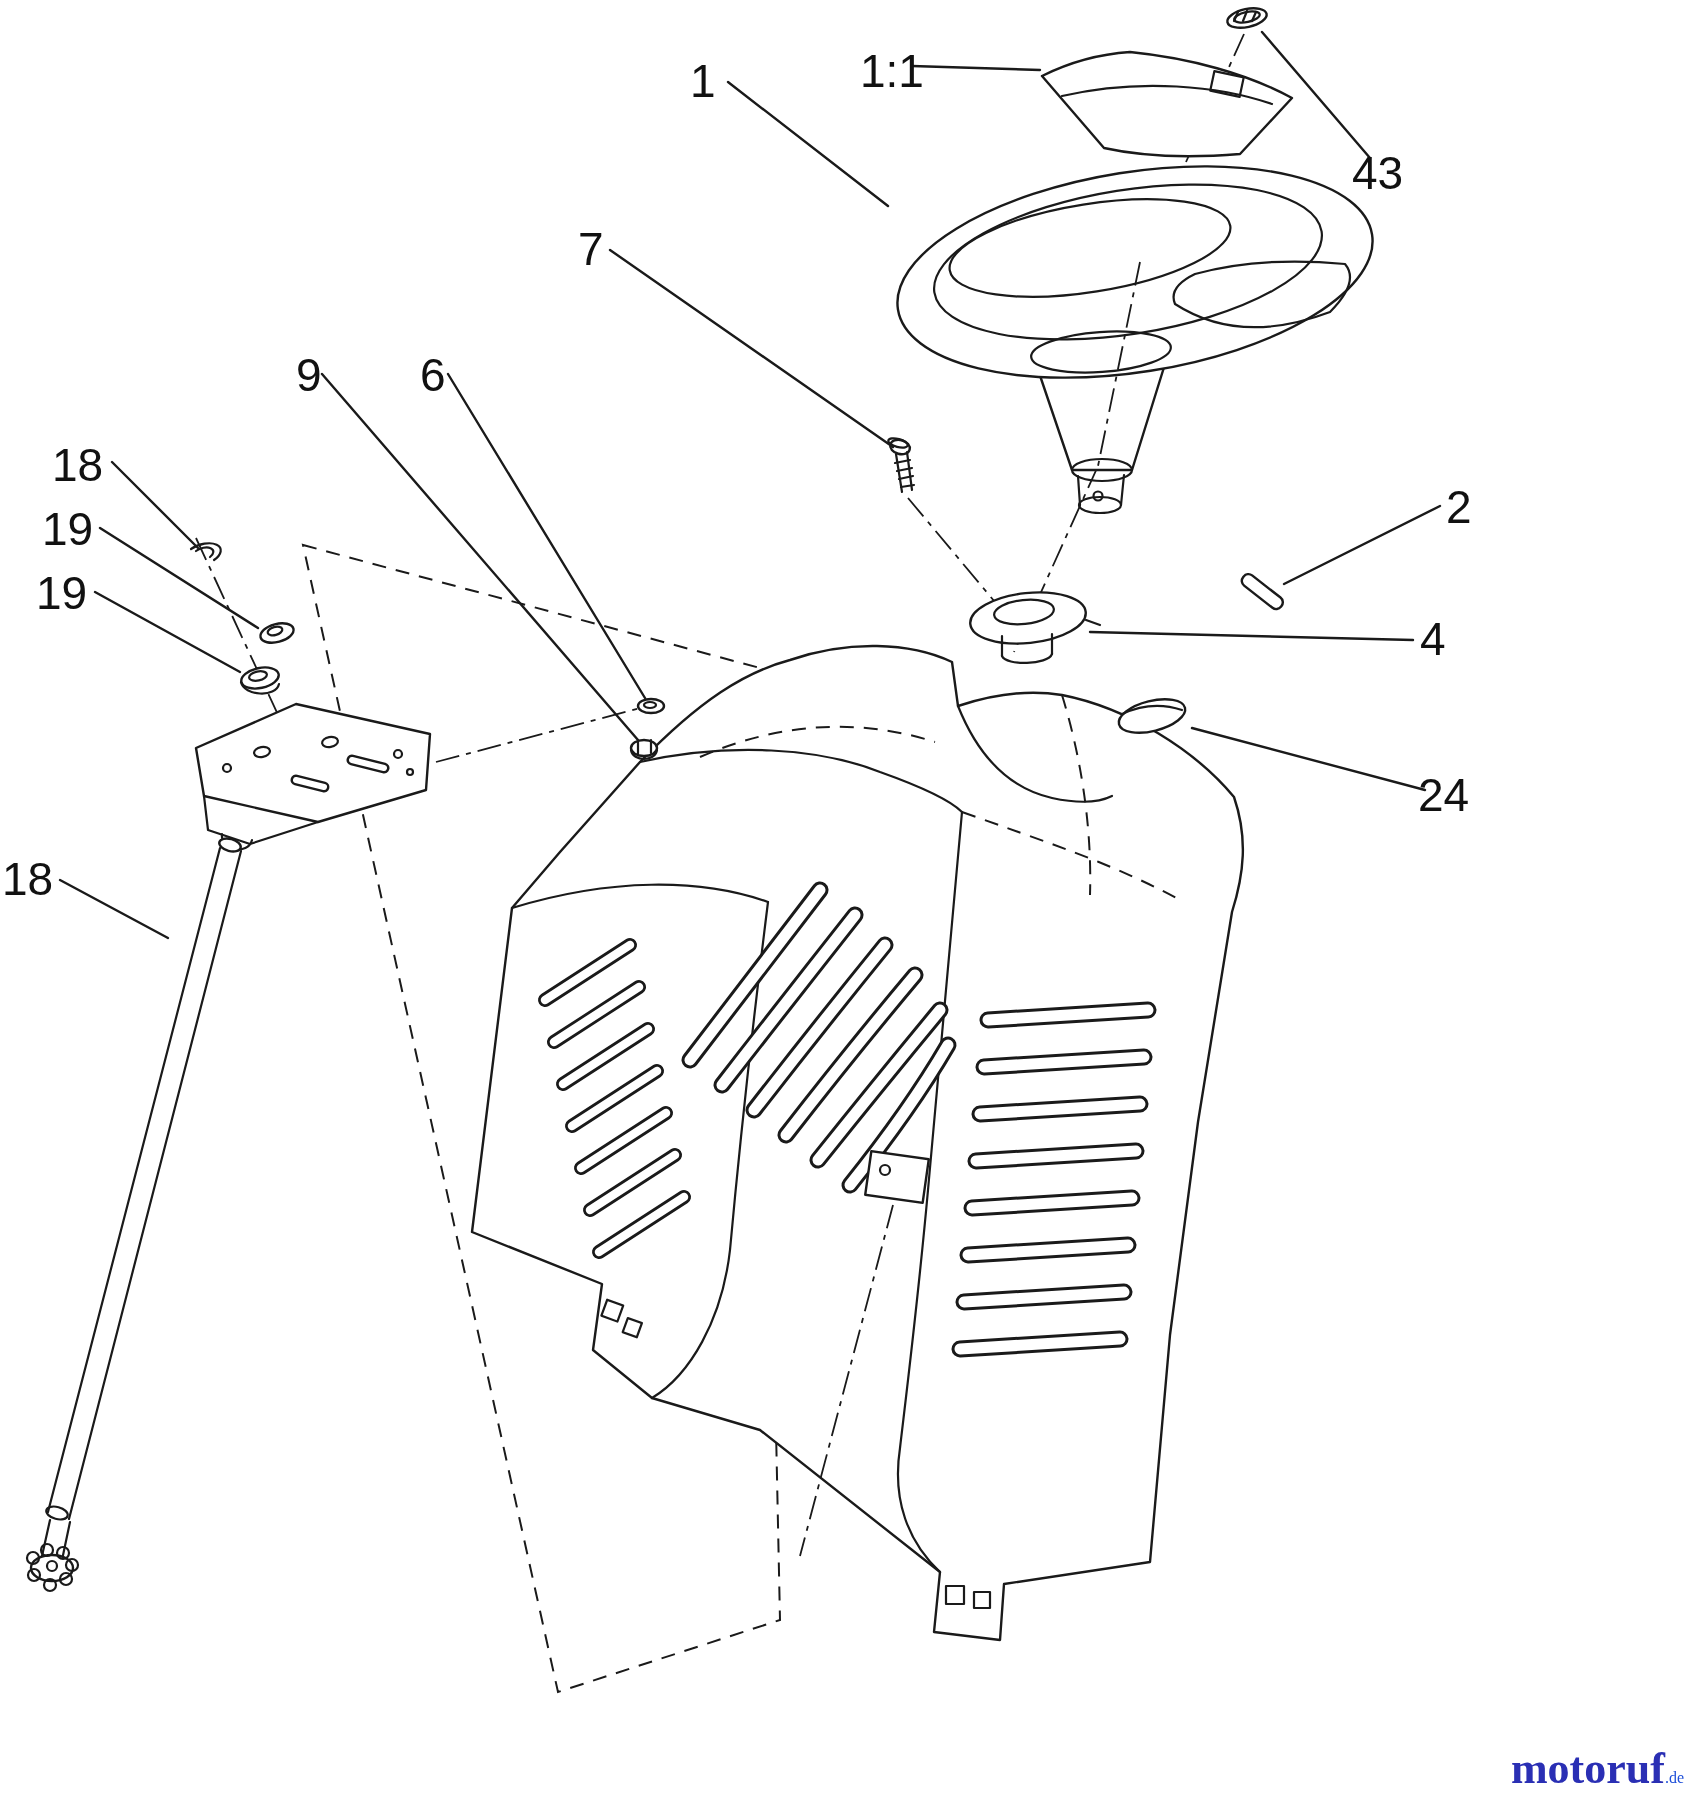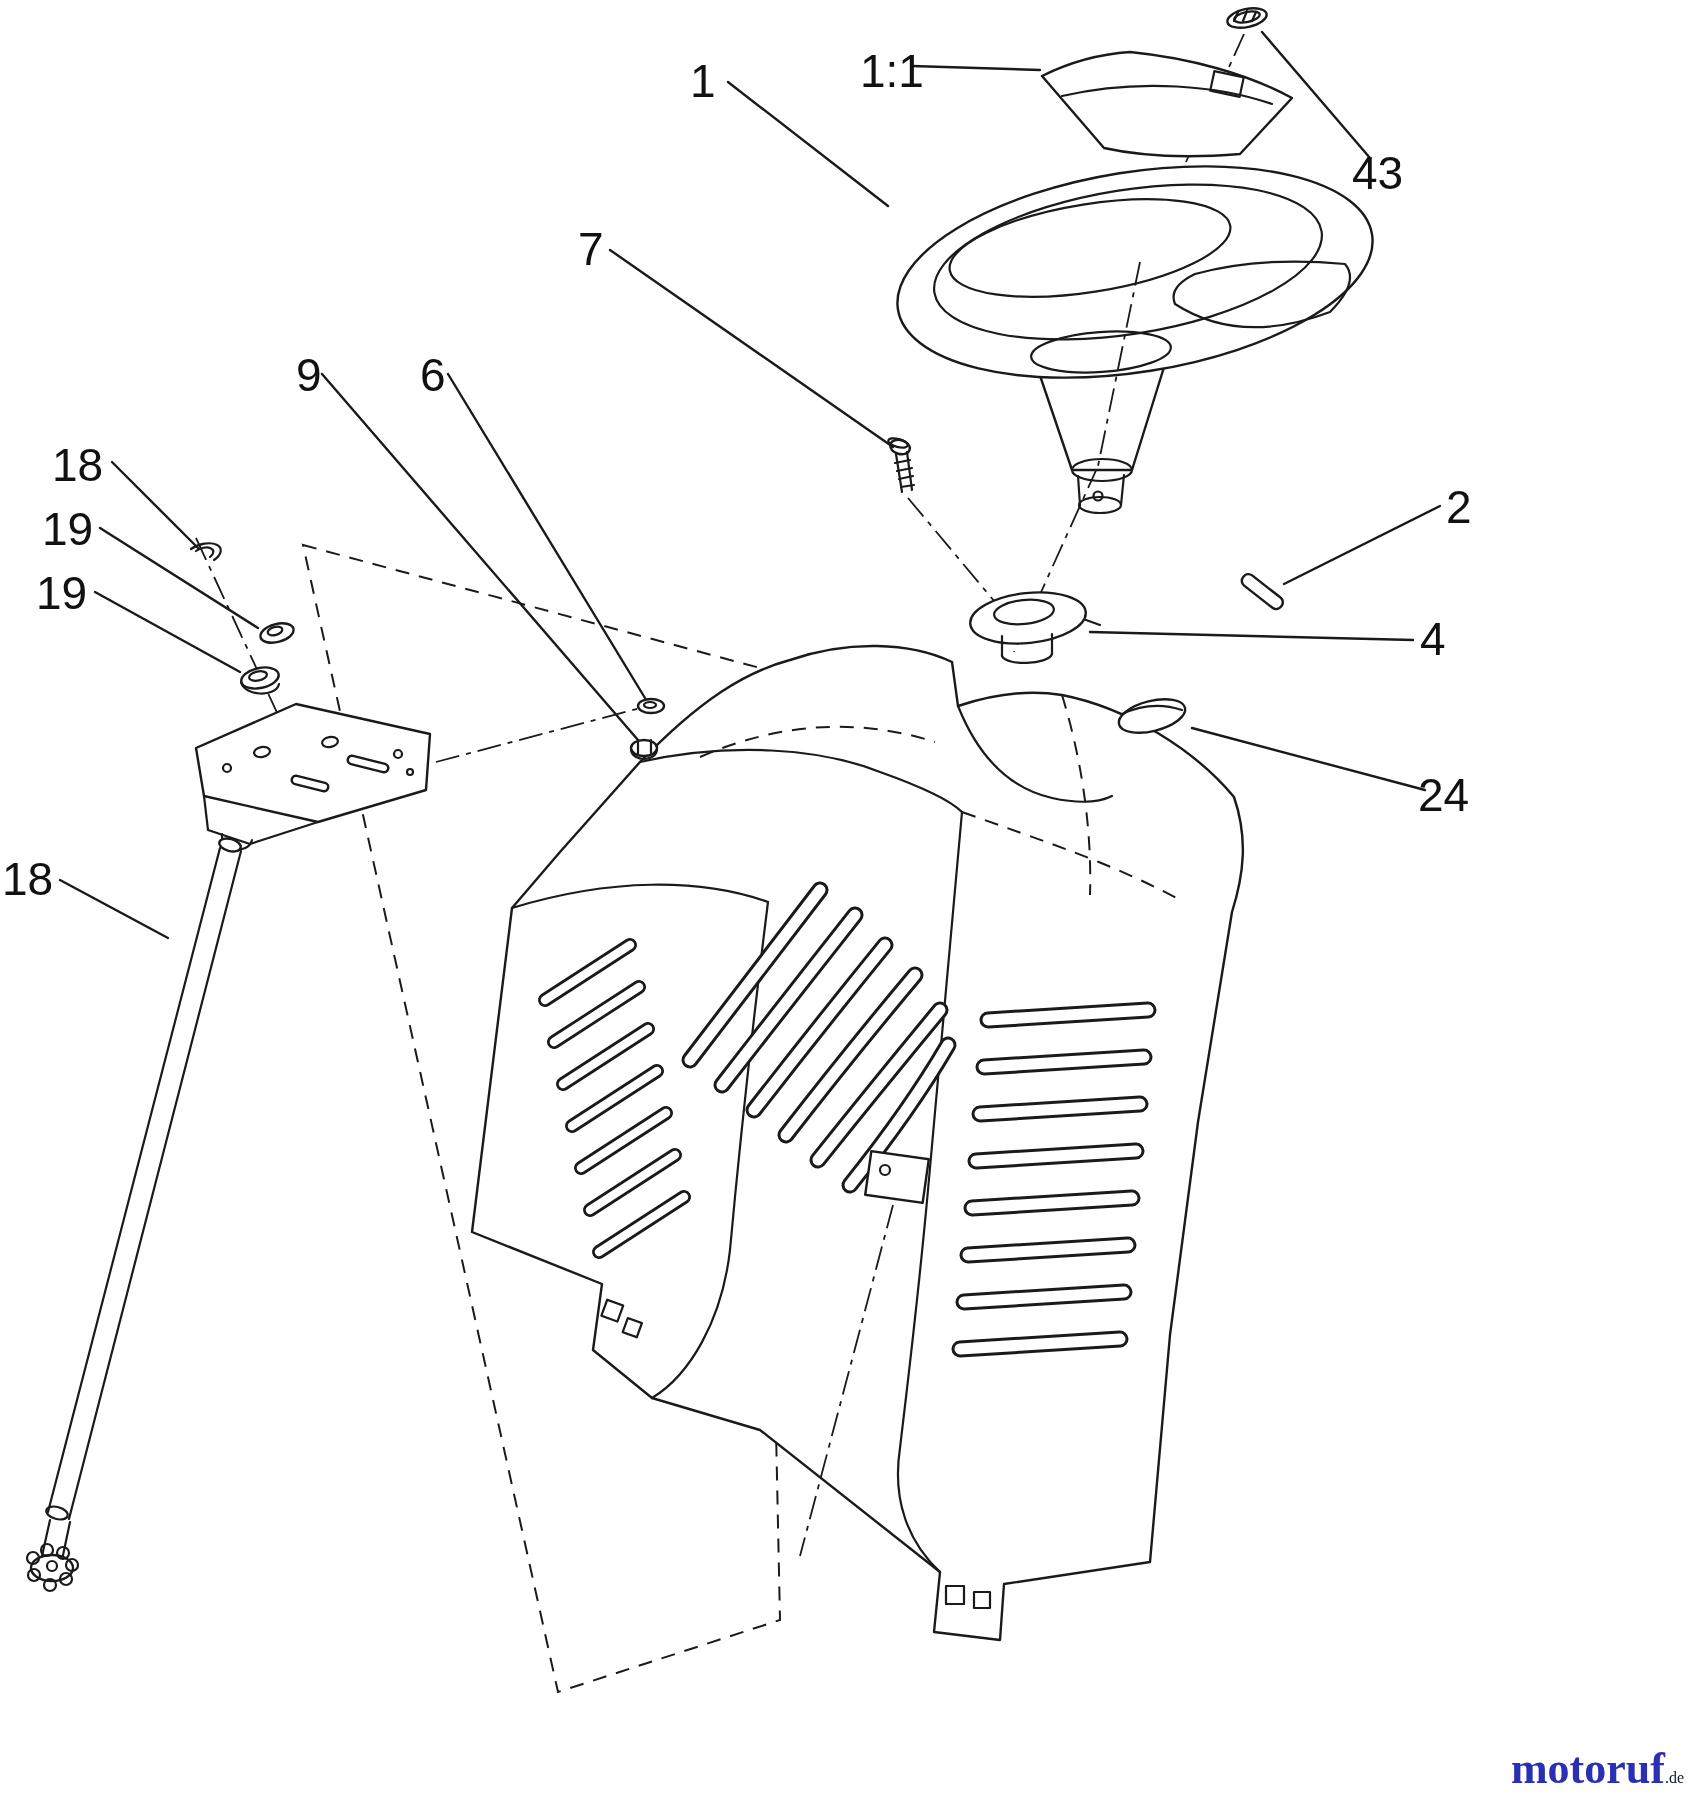--- a/index.html
+++ b/index.html
@@ -3,21 +3,21 @@
 <meta charset="utf-8">
 <style>
   html,body{margin:0;padding:0;background:#fff;}
   .stage{position:relative;width:1692px;height:1800px;background:#fff;overflow:hidden;
          font-family:"Liberation Sans",sans-serif;}
   .stage svg{position:absolute;left:0;top:0;}
   .callout{position:absolute;font:400 46px/1 "Liberation Sans",sans-serif;color:#111;
            white-space:nowrap;user-select:none;}
   .watermark{position:absolute;right:8px;bottom:6px;font-family:"Liberation Serif",serif;}
   .watermark .brand{font-size:44px;font-weight:700;color:#2a2fb4;}
-  .watermark .tld{font-size:16px;font-weight:400;color:#0f172a;}
+  .watermark .tld{font-size:16px;font-weight:400;color:#1d4ed8;}
 
   
   .ln{fill:none;stroke:#1a1a1a;stroke-width:2.2;stroke-linecap:round;stroke-linejoin:round;}
   .fw{fill:#fff;stroke:#1a1a1a;stroke-width:2.4;stroke-linejoin:round;}
   .dsh{fill:none;stroke:#1a1a1a;stroke-width:2;stroke-dasharray:14 10;}
   .cl{fill:none;stroke:#1a1a1a;stroke-width:1.8;stroke-dasharray:24 7 5 7;}
   .slotB{fill:none;stroke:#1a1a1a;stroke-width:17;stroke-linecap:round;}
   .slotW{fill:none;stroke:#fff;stroke-width:11;stroke-linecap:round;}
   .slotB2{fill:none;stroke:#1a1a1a;stroke-width:14;stroke-linecap:round;}
   .slotW2{fill:none;stroke:#fff;stroke-width:8.5;stroke-linecap:round;}

